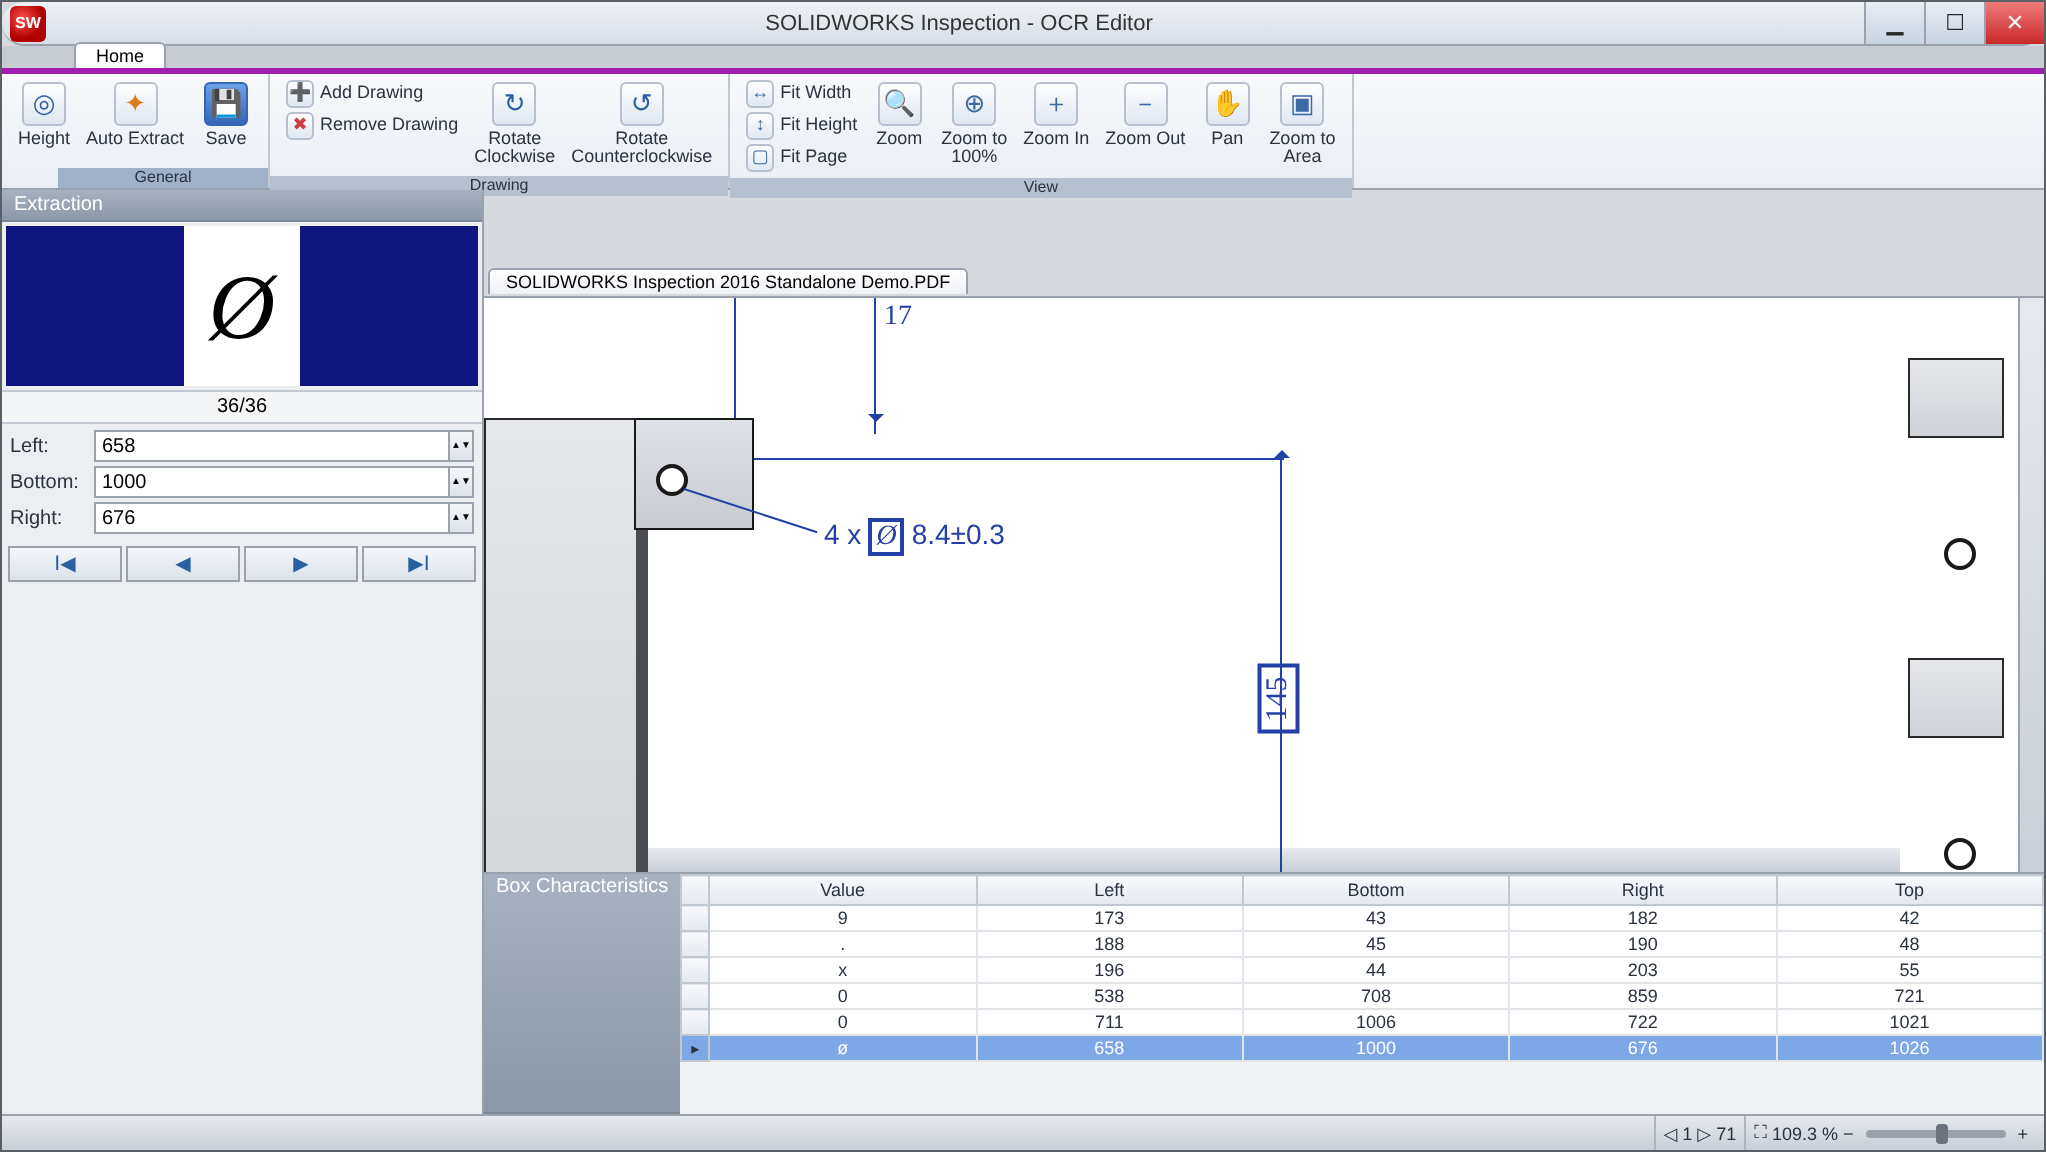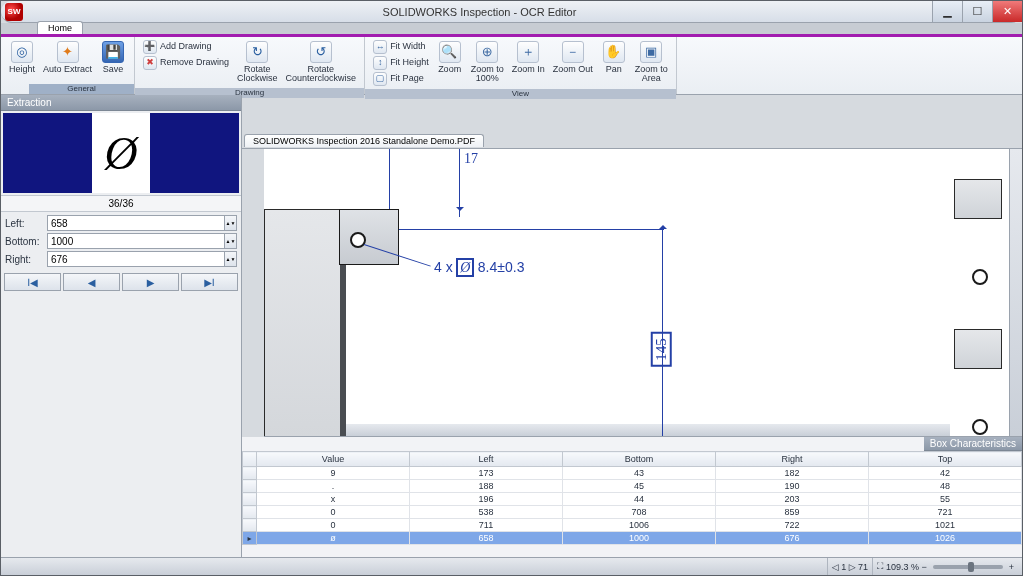--- a/index.html
+++ b/index.html
@@ -50,21 +50,21 @@
   .frow .spin { width: 12px; height: 16px; border: 1px solid #9aa2ad; border-left: none; background: linear-gradient(#f4f6f9,#dde3eb); display: flex; flex-direction: column; font-size: 5px; align-items: center; justify-content: space-around; }
   .frow .lock { width: 20px; height: 16px; margin-left: 4px; border: 1px solid #9aa2ad; background: linear-gradient(#f4f6f9,#dde3eb); display: flex; align-items: center; justify-content: center; font-size: 10px; }
   .navbar { display: flex; margin: 2px 3px; }
   .navbtn { flex: 1; height: 18px; border: 1px solid #9aa2ad; background: linear-gradient(#f4f6f9,#dde3eb); display: flex; align-items: center; justify-content: center; color: #2a5fa0; font-size: 10px; margin-right: 2px; cursor: pointer; }
   .navbtn:last-child { margin-right: 0; }
 
   
   .rightcol { flex: 1; display: flex; flex-direction: column; min-width: 0; }
   .doctab-row { height: 16px; background: #d6dadf; display: flex; align-items: center; padding-left: 2px; border-bottom: 1px solid #9aa2ad; margin-top: 38px; }
   .doctab { font-size: 9px; background: linear-gradient(#fff,#eef1f5); border: 1px solid #9aa2ad; border-bottom: none; padding: 1px 8px; border-radius: 3px 3px 0 0; }
-  .canvas-wrap { flex: 1; position: relative; background: #f9fafb; overflow: hidden; border-bottom: 1px solid #9aa2ad; margin-left: 22px; }
+  .canvas-wrap { flex: 1; position: relative; background: #f9fafb; overflow: hidden; border-bottom: 1px solid #9aa2ad; }
   .canvas-wrap::after { content: ""; position: absolute; right: 0; top: 0; bottom: 0; width: 12px; background: linear-gradient(#e6e9ee,#c9cfd8); border-left: 1px solid #9aa2ad; }
   .canvas-wrap::before { content: ""; position: absolute; left: 0; right: 12px; bottom: 0; height: 12px; background: linear-gradient(#e6e9ee,#c9cfd8); border-top: 1px solid #9aa2ad; }
   .canvas { position: absolute; inset: 0 12px 12px 0; background: #fff; }
 
   
   .part-left { position: absolute; left: 0; top: 60px; width: 80px; height: 230px; background: linear-gradient(#e5e7ea,#d4d7db); border: 1px solid #2a2a2a; }
   .part-right { position: absolute; right: 0; top: 25px; width: 60px; height: 280px; background: #fff; }
   .pr-bracket { position: absolute; right: 8px; width: 48px; height: 40px; background: linear-gradient(#e5e7ea,#cfd3d8); border: 1px solid #2a2a2a; }
   .pr-hole { position: absolute; right: 22px; width: 16px; height: 16px; border-radius: 50%; background: #fff; border: 2px solid #1a1a1a; }
   .corner { position: absolute; left: 75px; top: 60px; width: 60px; height: 56px; background: linear-gradient(#dfe2e6,#c7cbd1); border: 1px solid #1a1a1a; }
@@ -76,21 +76,21 @@
   .dim-line-v { position: absolute; width: 0; border-left: 1px solid #2440a6; }
   .dim-line-h { position: absolute; height: 0; border-top: 1px solid #2440a6; }
   .arrow { position: absolute; width: 0; height: 0; border: 4px solid transparent; }
   .arrow.down { border-top-color: #2440a6; }
   .arrow.up { border-bottom-color: #2440a6; }
   .dim145 { left: 380px; top: 190px; transform: rotate(-90deg); border: 2px solid #2440a6; padding: 0 4px; font-size: 15px; }
   .dim-v-line-145 { left: 398px; top: 80px; height: 225px; }
   .leader { position: absolute; border-top: 1px solid #2440a6; }
 
   
-  .btm { height: 120px; display: flex; flex-direction: column; background: #f2f3f6; align-items: flex-end; }
+  .btm { height: 120px; display: flex; background: #f2f3f6; }
   .btm-title { background: linear-gradient(#a7b1bf,#8c98a8); color: #fff; font-size: 10px; padding: 1px 6px; border-bottom: 1px solid #7c8794; }
   .grid { flex: 1; overflow: auto; }
   table { width: 100%; border-collapse: collapse; table-layout: fixed; }
   th { font-size: 9px; font-weight: normal; background: linear-gradient(#f7f9fc,#e3e8ef); border: 1px solid #c2c8d0; padding: 2px; color: #2a3340; }
   td { font-size: 9px; border: 1px solid #e0e3e8; text-align: center; padding: 1px; color: #2a3340; background: #fff; }
   tr.sel td { background: #7ea7e8; color: #fff; }
   .rowhdr { width: 14px; background: linear-gradient(#f7f9fc,#e3e8ef); border: 1px solid #c2c8d0; }
   .rowhdr.cur::before { content: "▸"; font-size: 8px; color: #2a3340; }
 
   

